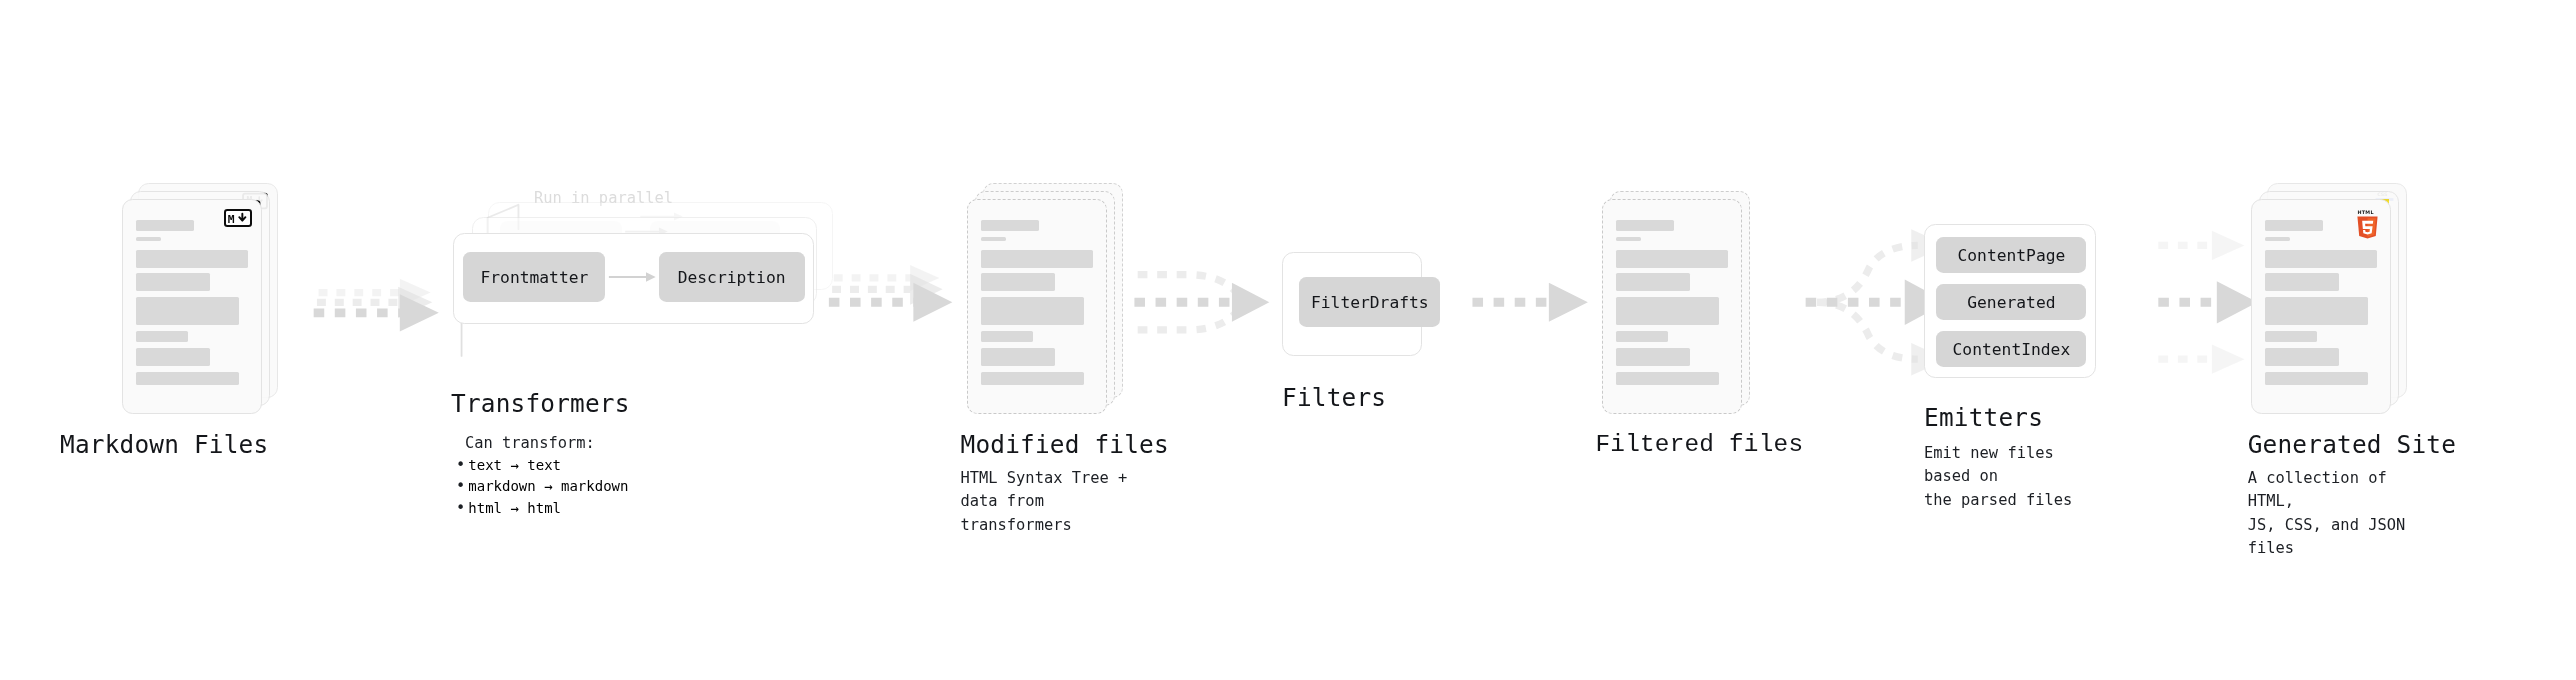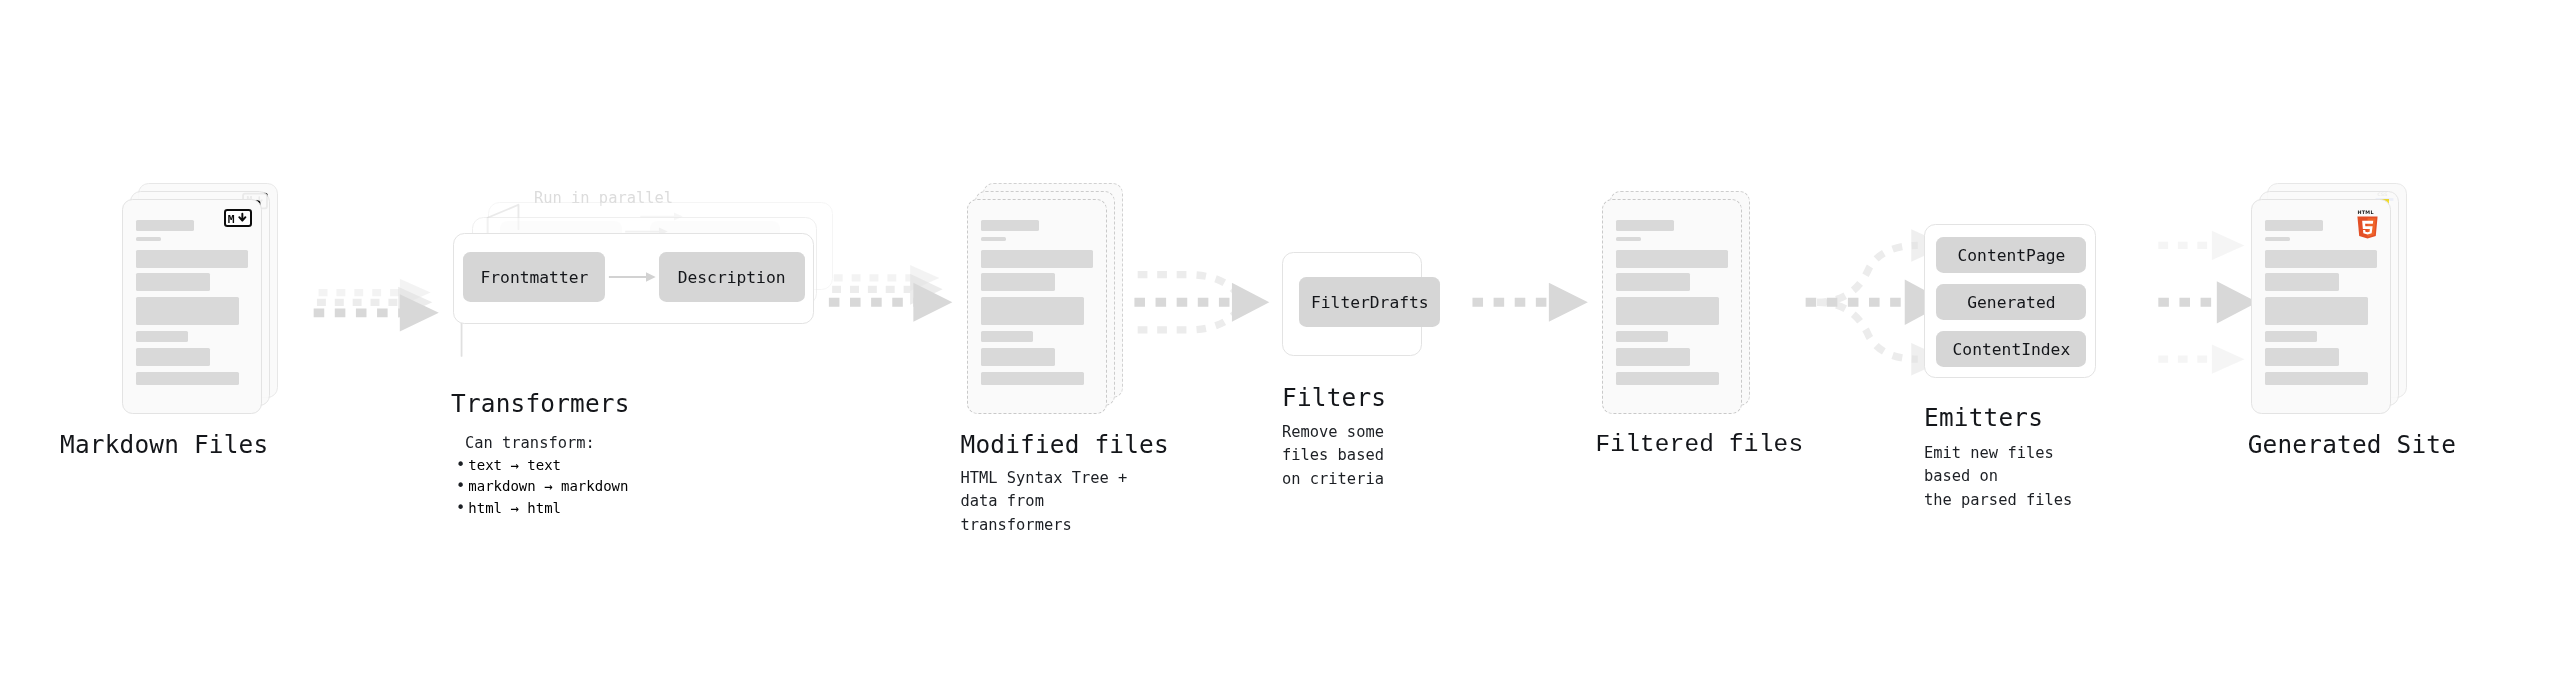--- a/index.html
+++ b/index.html
@@ -318,22 +318,20 @@
 data from transformers</div>
   </div>
 
   <div class="node" style="left:1282px; top:252px;">
     <div class="box" style="position:relative; left:0; top:0; width:140px; height:104px;">
       <div class="chip" style="left:16.3px; top:24.4px; width:141px; height:50px;">FilterDrafts</div>
     </div>
 
     <div class="title" style="position:absolute; left:0; top:132px;">Filters</div>
 
-    <div class="subtitle" style="position:absolute; left:0; top:169px;">Remove some files based
-on criteria</div>
   </div>
 
   <div class="node" style="left:1602px; top:199px;font-family:Liberation Mono, monospace;">
     <div class="doc-stack" style="width:163px;height:219px;">
       <div class="doc dashed l2"></div>
       <div class="doc dashed l1">
         <div class="doc-body">
           <div class="bar" style="width:52%;  height:11.4px;"></div>
           <div class="bar" style="width:22%;  height:4.1px; margin-bottom:9px;"></div>
           <div class="bar" style="width:100%; height:18px;"></div>
@@ -398,16 +396,18 @@
           <div class="bar" style="width:92%;  height:28px;"></div>
           <div class="bar" style="width:46%;  height:11.4px;"></div>
           <div class="bar" style="width:66%;  height:18px;"></div>
           <div class="bar" style="width:92%;  height:13px;"></div>
         </div>
       </div>
     </div>
 
     <div class="title" style="position:absolute; left:-3.3px; top:232px;">Generated Site</div>
 
+    <div class="subtitle" style="position:absolute; left:-3.3px; top:268px;">A collection of HTML,
+JS, CSS, and JSON files</div>
   </div>
 
 </div>
 
 
 </body></html>

